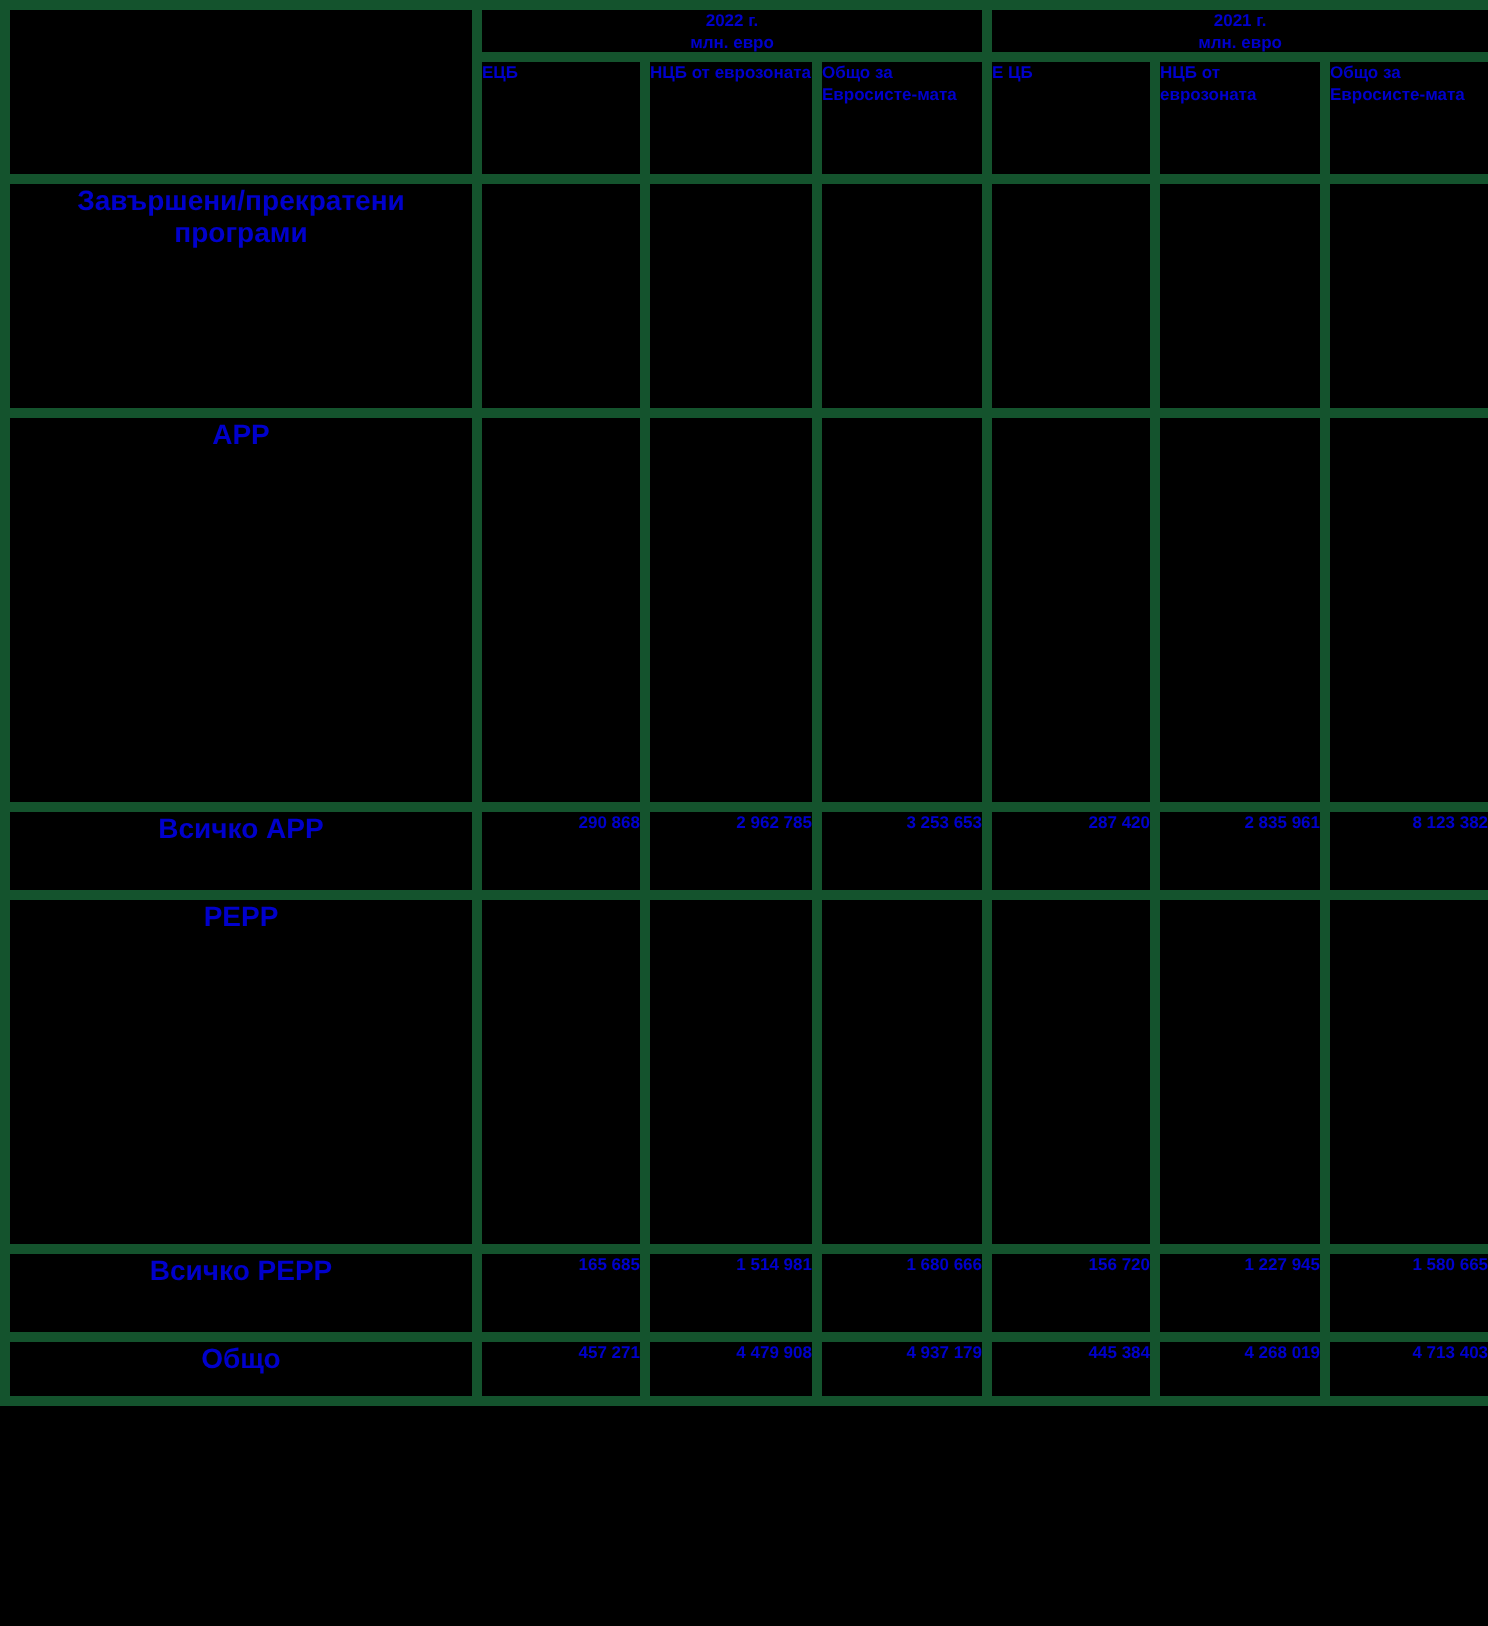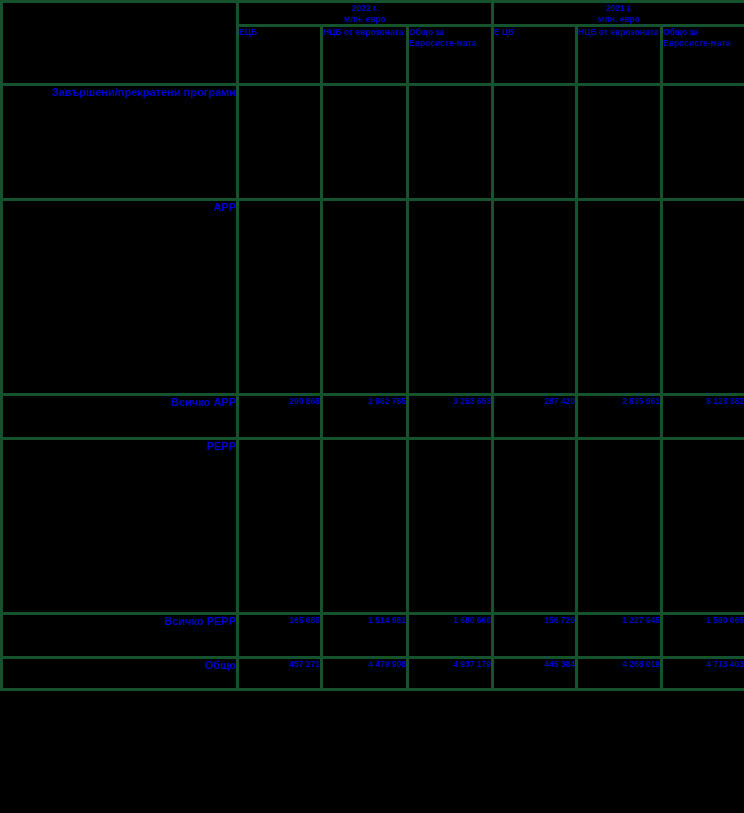--- a/index.html
+++ b/index.html
@@ -21,21 +21,21 @@
   }
   table.data-table {
     border-collapse: collapse;
     width: 744px;
     table-layout: fixed;
     font-size: 9px;
     font-weight: bold;
     color: #0000cc;
   }
   table.data-table td, table.data-table th {
-    border: 3px solid #14532d;
+    border: 5px solid #14532d;
     padding: 0;
     vertical-align: top;
     color: #0000cc;
     background: #000000;
   }
   
   .hdr-top-empty {
     border: none;
     background: #000000;
   }
@@ -56,23 +56,23 @@
   .row-tall-1 td { height: 112px; }
   .row-tall-2 td { height: 192px; }
   .row-tall-3 td { height: 172px; }
   .numcell {
     text-align: right;
     padding-right: 6px;
     font-size: 8.5px;
     margin-left: 21px;
   }
   .labelcell {
-    text-align: right;
+    text-align: center;
     padding-left: 4px;
-    font-size: 11px;
+    font-size: 14px;
   }
   .cell-pad-top { padding-top: 6px; }
 </style>
 </head>
 <body>
 
 <div id="table-wrap">
   <table class="data-table">
     <colgroup>
       <col style="width:236px">

